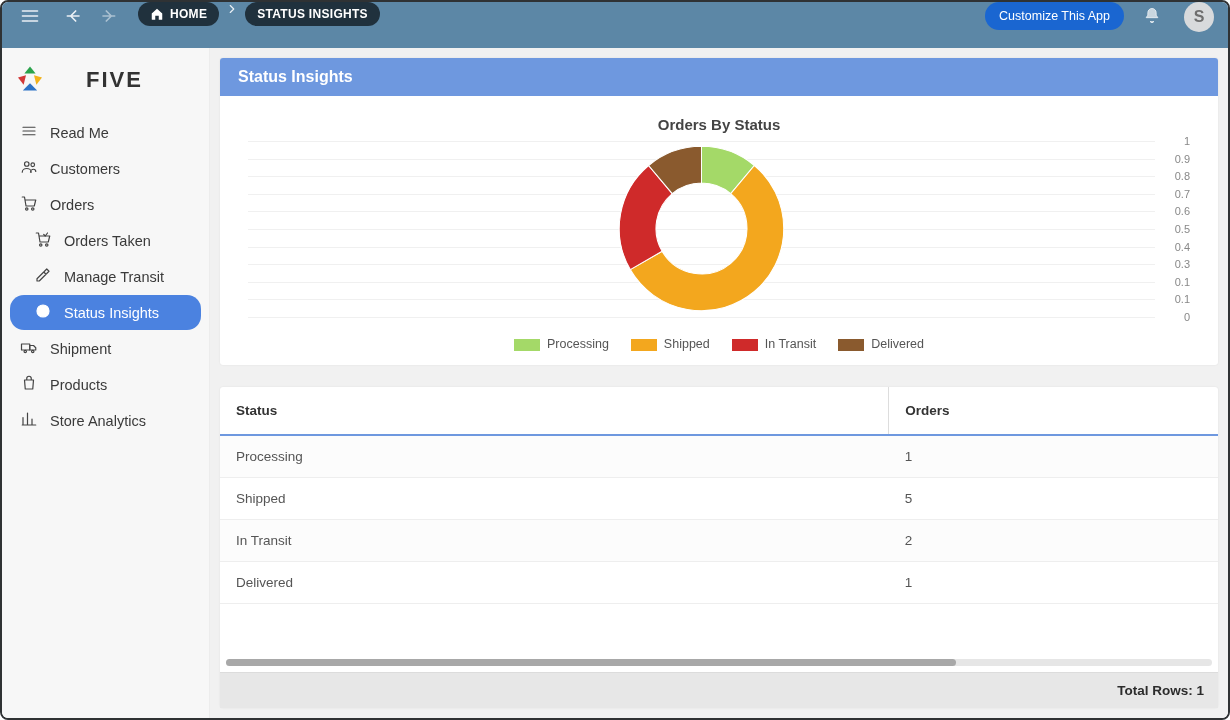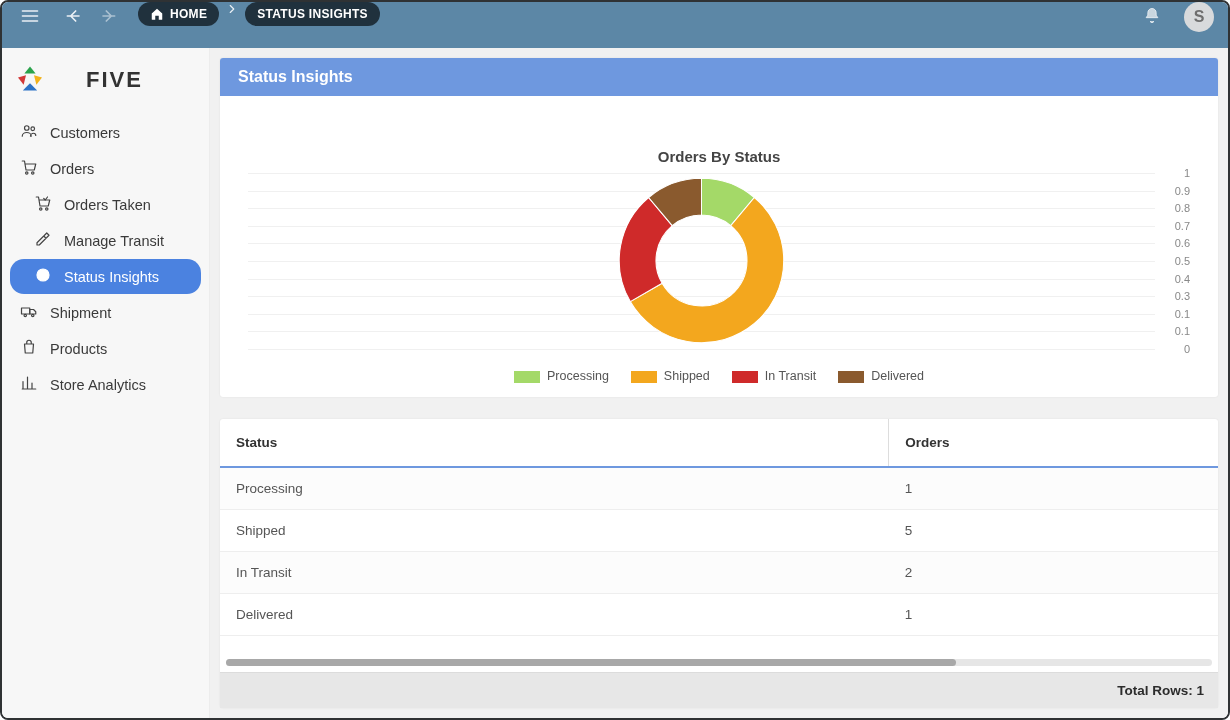--- a/index.html
+++ b/index.html
@@ -79,21 +79,21 @@
   .card{
     background:#fff;border-radius:3px;box-shadow:0 0 2px rgba(0,0,0,0.08);
   }
   .card.header-card{padding:0;margin-bottom:22px;}
   .panel-title{
     background:var(--panel-blue);color:#fff;font-weight:600;font-size:16px;
     padding:10px 18px;border-top-left-radius:3px;border-top-right-radius:3px;
   }
 
   
-  .chart-area{padding:20px 28px 14px 28px;margin-top:32px;}
+  .chart-area{padding:20px 28px 14px 28px;}
   .chart-title{text-align:center;font-weight:600;font-size:15px;margin-bottom:8px;color:#444;}
   .chart-body{position:relative;height:190px;}
   .y-ticks{position:absolute;right:0;top:0;bottom:14px;color:#888;font-size:11px;}
   .y-ticks div{position:absolute;right:0;transform:translateY(-50%);}
   .gridlines{position:absolute;left:0;right:35px;top:0;bottom:14px;}
   .gridlines hr{
     position:absolute;left:0;right:0;border:none;border-top:1px solid #f0f0f0;margin:0;
   }
   .donut-wrap{
     position:absolute;left:0;right:35px;top:0;bottom:14px;display:flex;justify-content:center;align-items:flex-start;
@@ -164,20 +164,23 @@
     <svg width="14" height="14" viewBox="0 0 24 24">
         <path d="M9 6l6 6-6 6" fill="none" stroke="#eaf0f5" stroke-width="2" stroke-linecap="round" stroke-linejoin="round"></path>
       </svg>
   </span>
   <span class="crumb-chip">
     <span>STATUS INSIGHTS</span>
   </span>
 
   <div class="topbar-spacer"></div>
 
+  <button class="customize-btn">
+    <span>Customize This App</span>
+  </button>
   <div class="icon-btn bell-btn">
     <svg viewBox="0 0 24 24">
         <path d="M12 3a5 5 0 0 0-5 5v3l-2 3h14l-2-3V8a5 5 0 0 0-5-5zM10 18a2 2 0 0 0 4 0" fill="#c9d6df"></path>
       </svg>
   </div>
   <div class="avatar">
     <span>S</span>
   </div>
 </div>
 
@@ -188,20 +191,28 @@
       <svg class="brand-logo" viewBox="0 0 40 40">
         <polygon points="20,3 27,12 13,12" fill="#2aa34b"></polygon>
         <polygon points="5,17 15,14 12,26" fill="#d23838"></polygon>
         <polygon points="35,17 25,14 28,26" fill="#f2b21b"></polygon>
         <polygon points="11,33 20,24 29,33" fill="#2c72c6"></polygon>
       </svg>
       <span class="brand-text">FIVE</span>
     </div>
 
     <div class="nav">
+      <div class="nav-item">
+        <span class="nav-icon">
+          <svg class="sic" viewBox="0 0 24 24">
+              <path d="M4 7h16M4 12h16M4 17h16"></path>
+            </svg>
+        </span>
+        <span>Read Me</span>
+      </div>
       <div class="nav-item">
         <span class="nav-icon">
           <svg class="sic" viewBox="0 0 24 24">
               <circle cx="9" cy="8" r="3"></circle>
               <circle cx="17" cy="9" r="2.4"></circle>
               <path d="M3 19c0-3 3-5 6-5s6 2 6 5M14 19c0-2 2-4 4-4s3 1 3 3"></path>
             </svg>
         </span>
         <span>Customers</span>
       </div>

